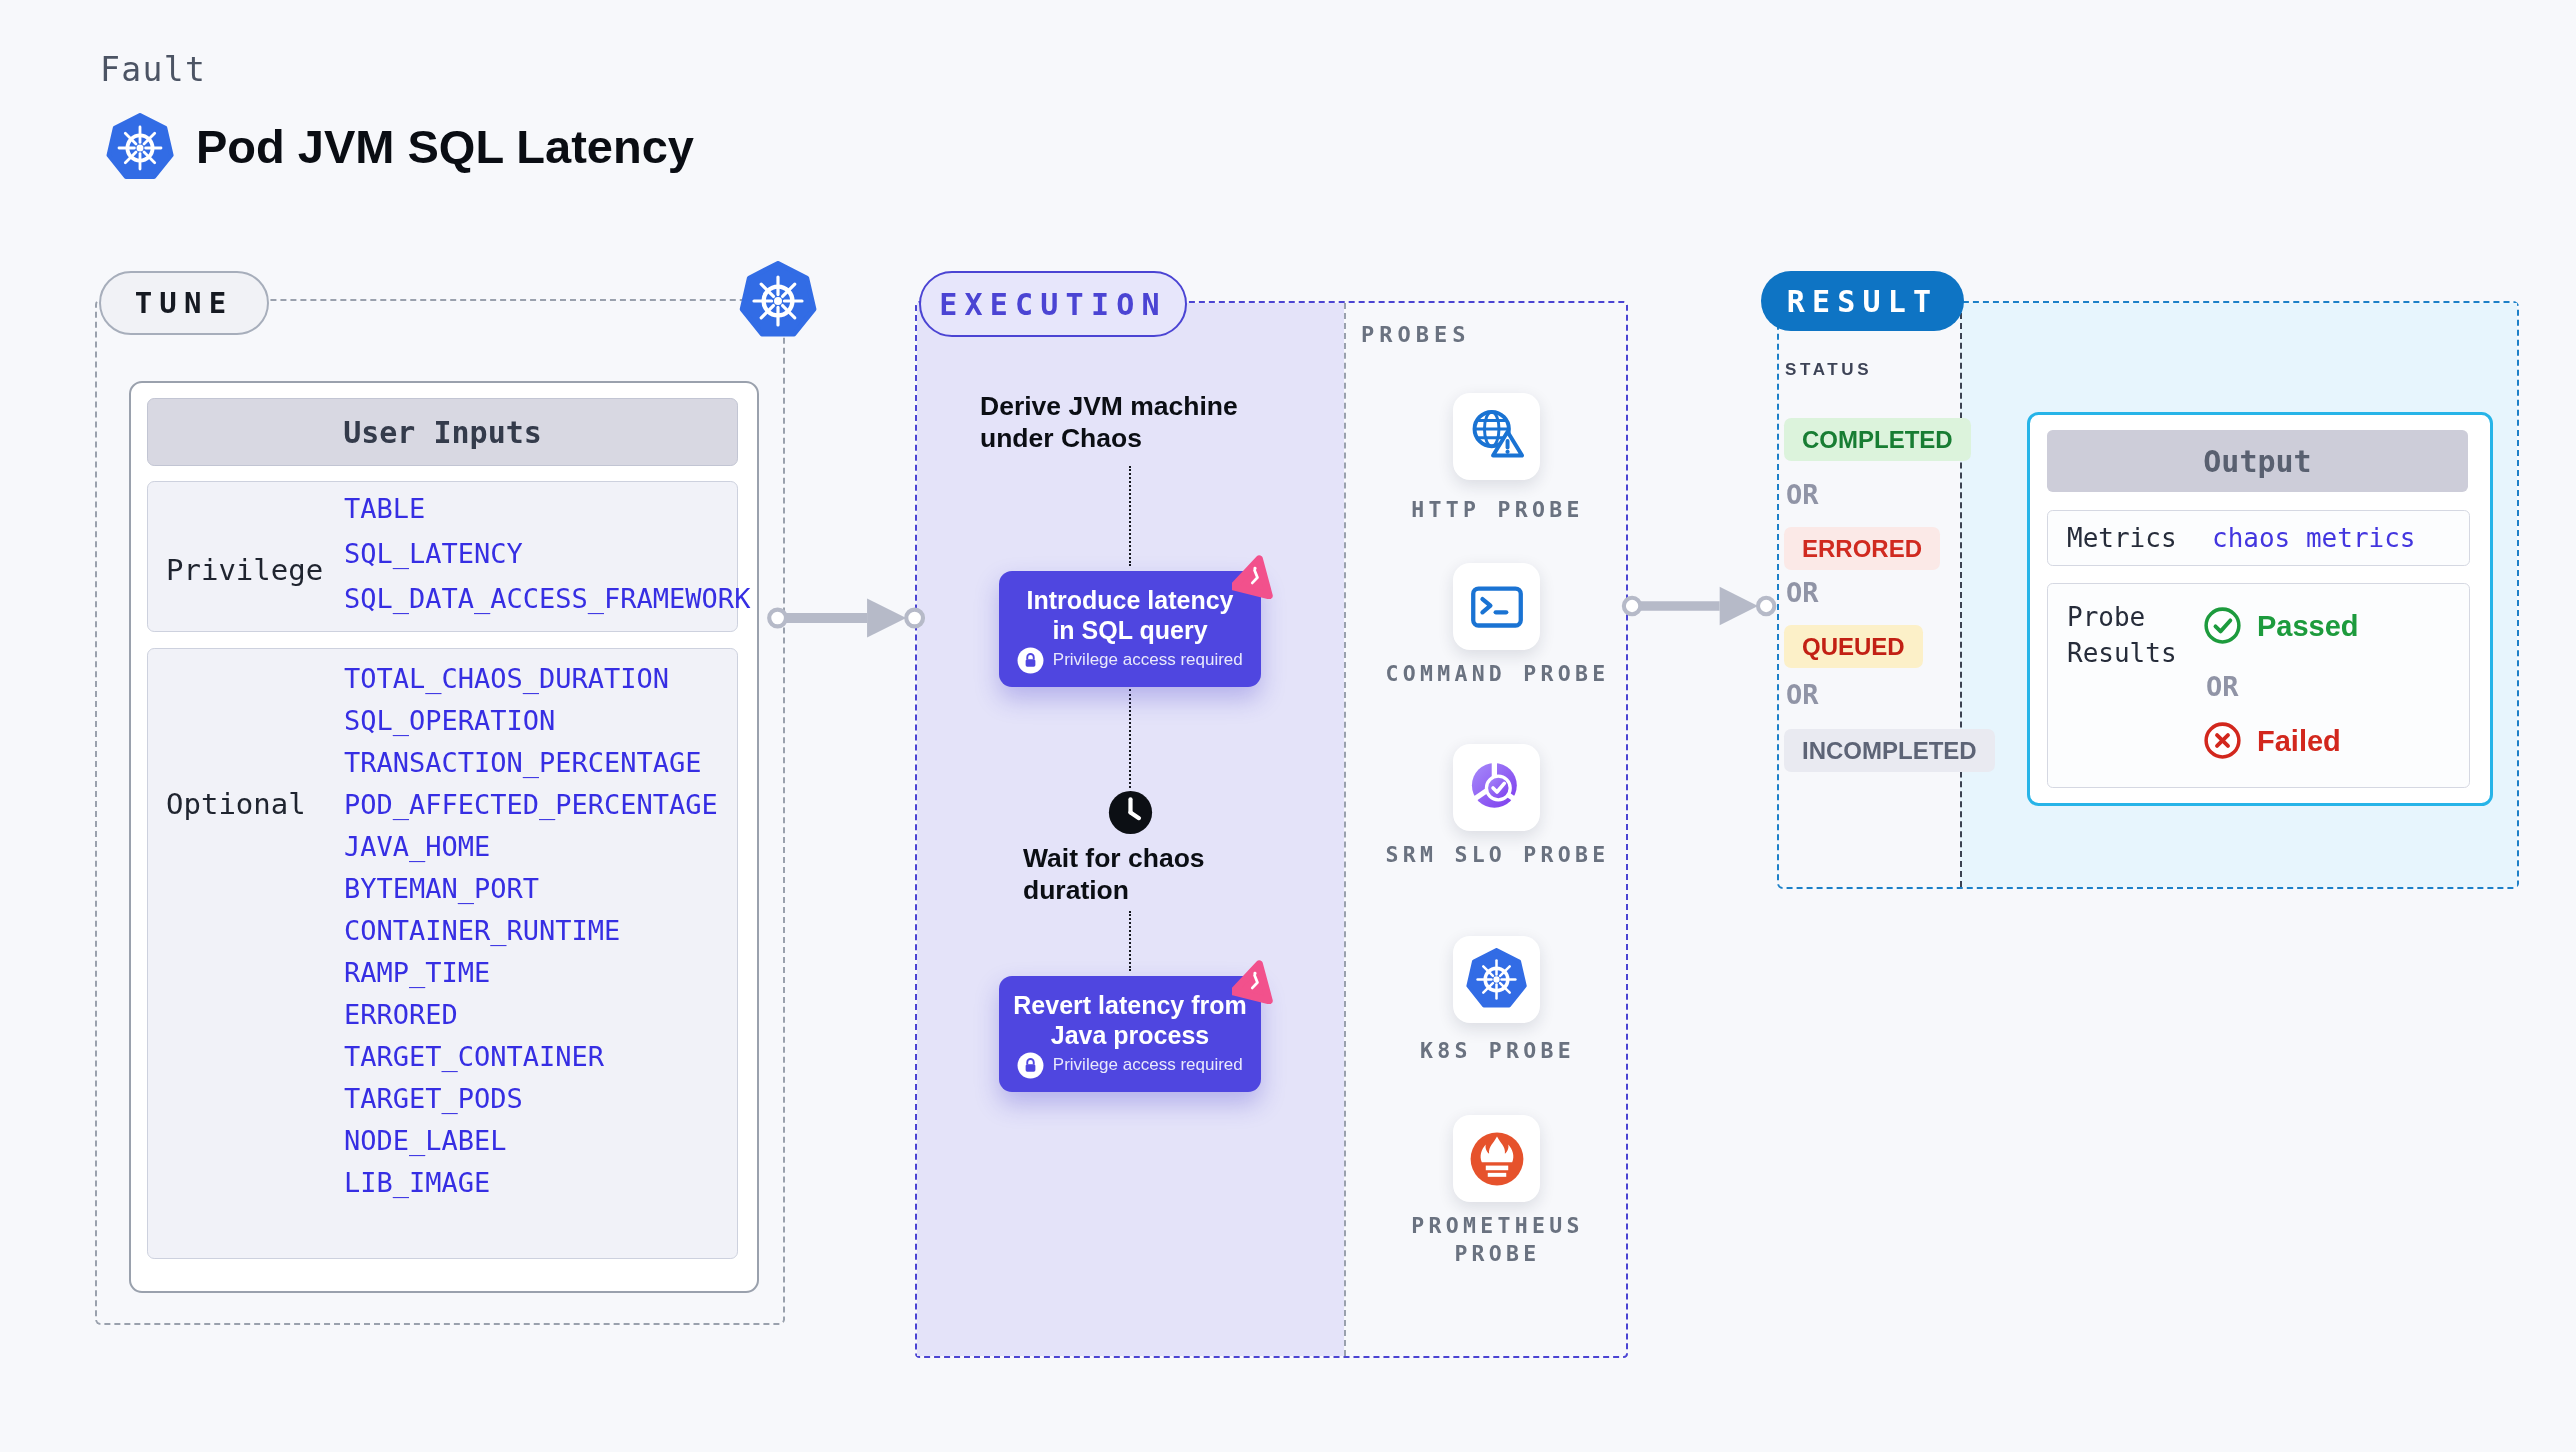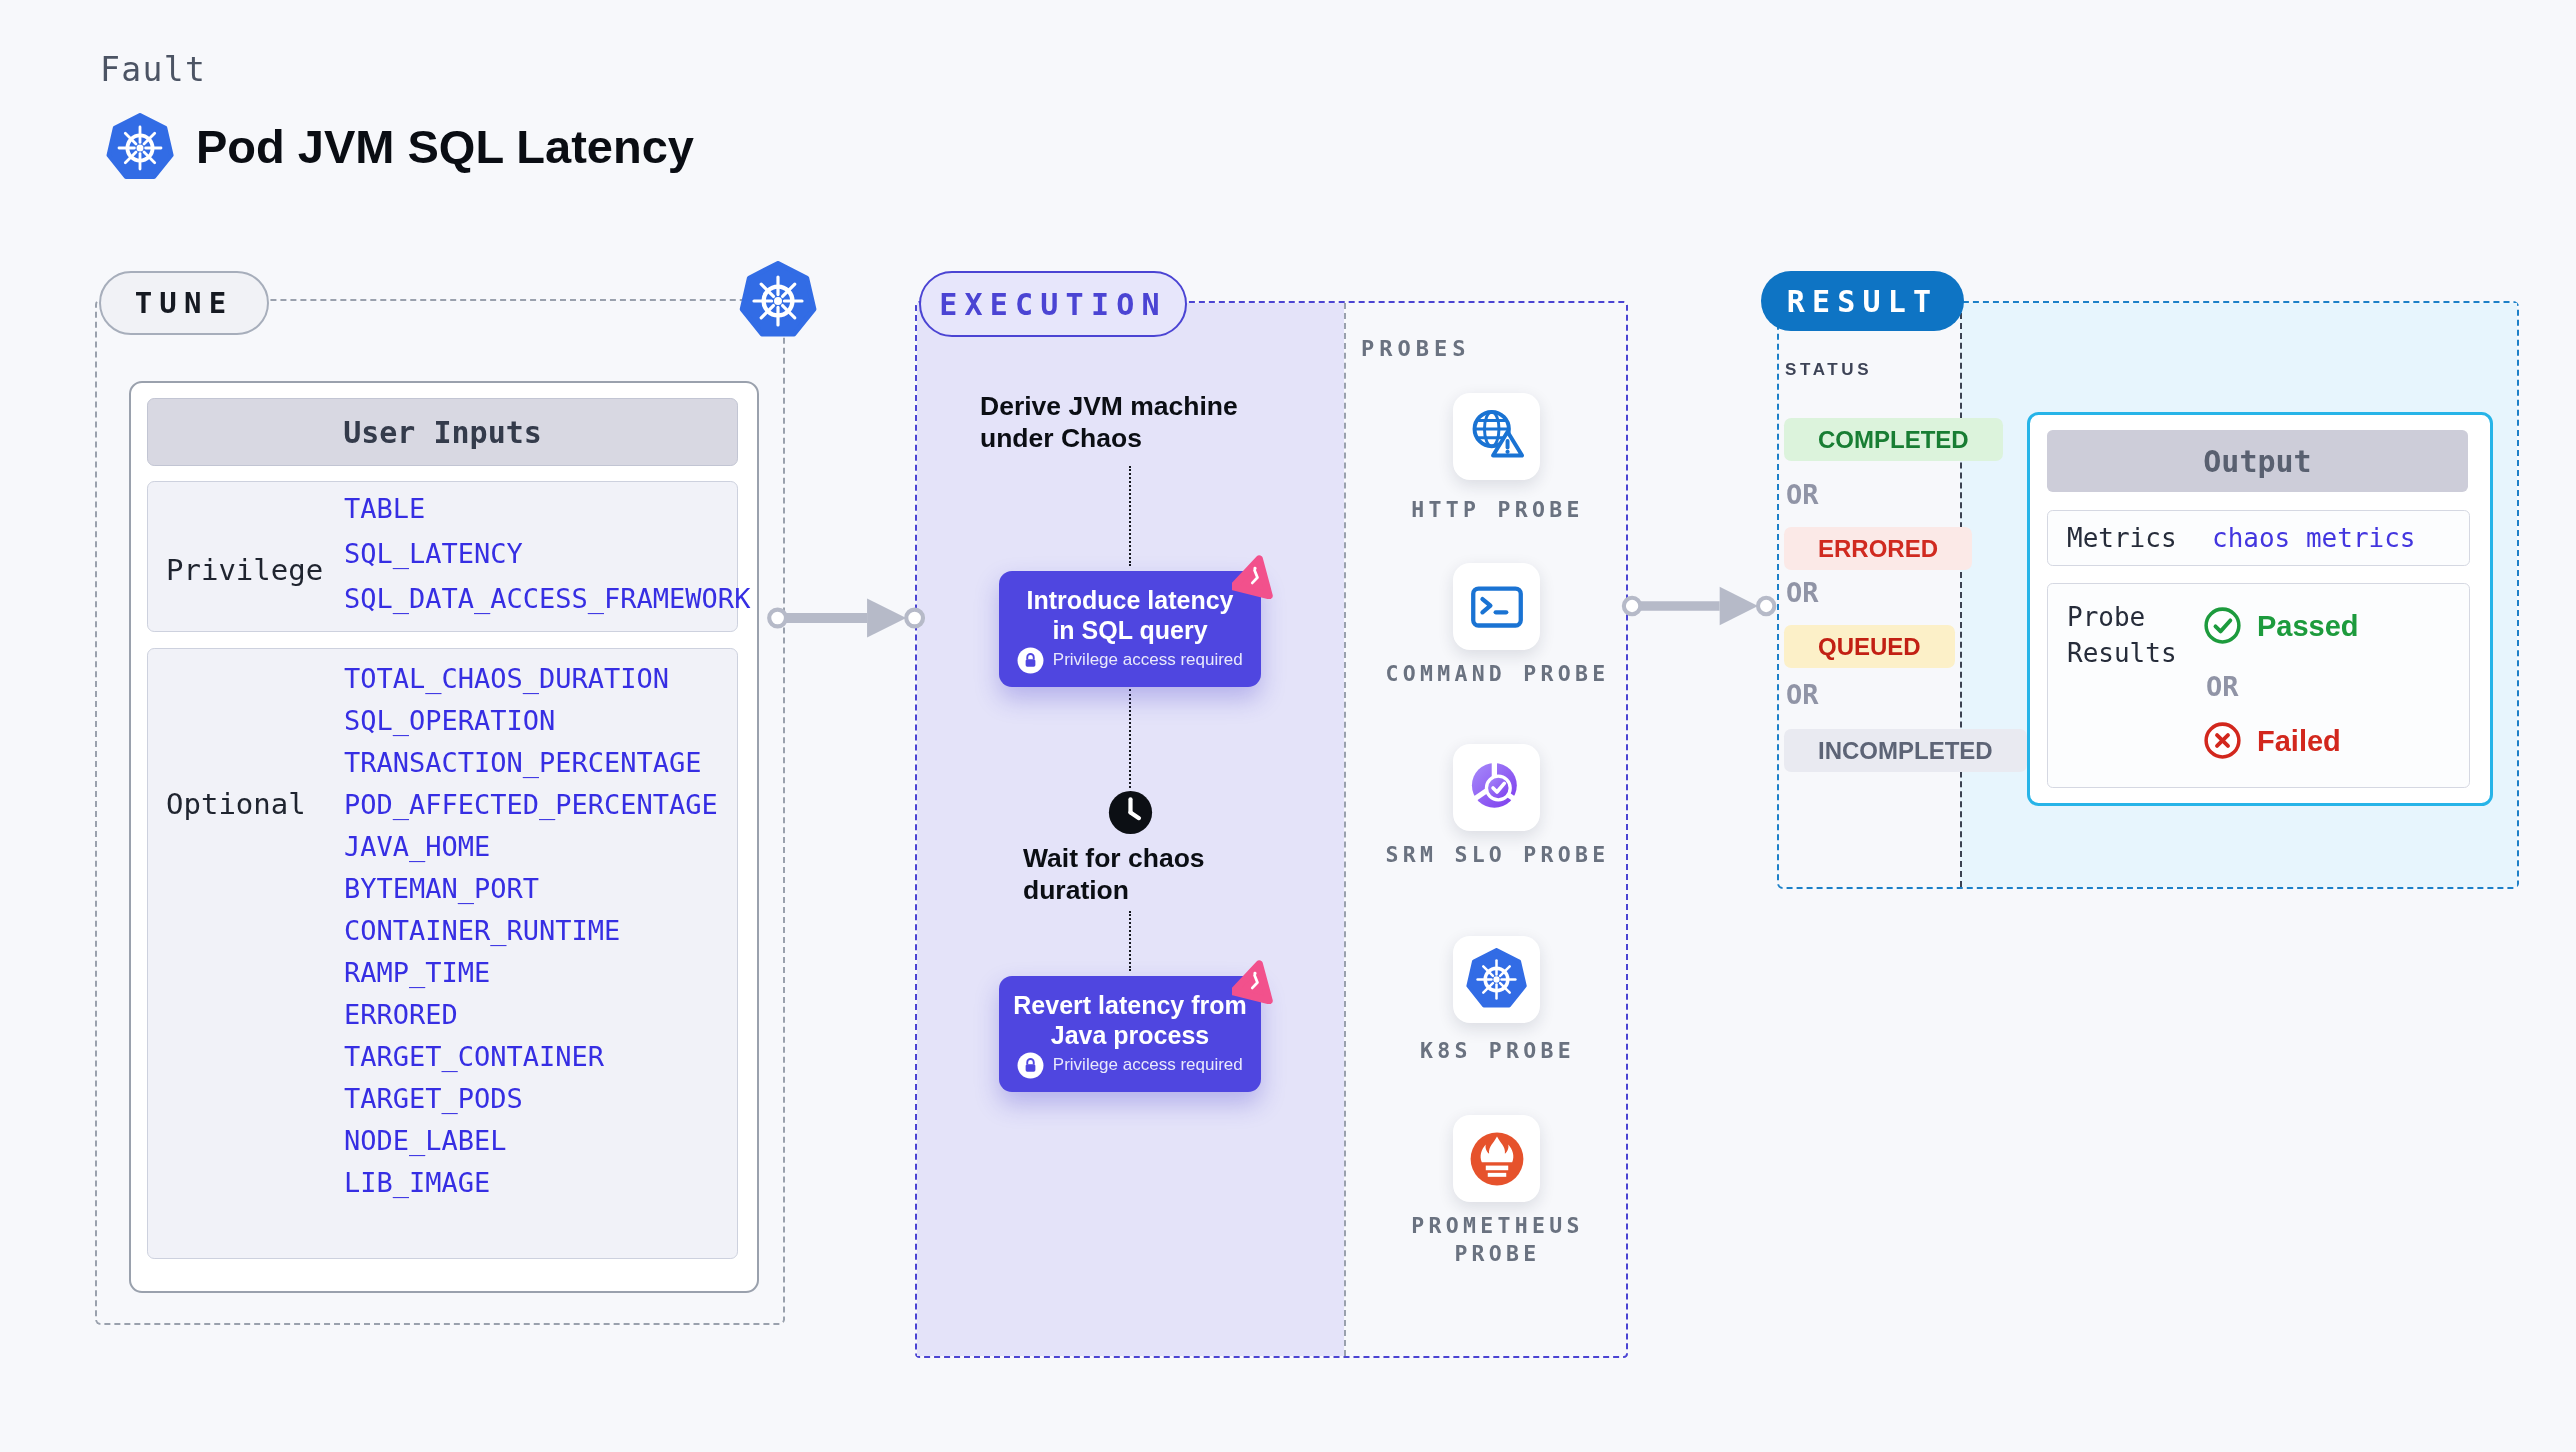--- a/index.html
+++ b/index.html
@@ -56,35 +56,35 @@
   .chaos2{left:999px;top:976px;}
   .chaos-title{font-size:25px;font-weight:800;color:#ffffff;text-align:center;line-height:30px;width:236px;}
   .priv{display:flex;align-items:center;gap:8.6px;}
   .priv-text{font-size:17px;color:#e9e9fc;}
   .pink-badge{width:46px;height:46px;z-index:3;}
   .pink1{left:1232px;top:553px;}
   .pink2{left:1232px;top:958px;}
   .clock-ic{left:1107px;top:789px;width:47px;height:47px;}
 
   
-  .probes-heading{left:1361px;top:336px;font-size:22px;font-weight:bold;letter-spacing:5px;color:#6a7280;}
+  .probes-heading{left:1361px;top:322px;font-size:22px;font-weight:bold;letter-spacing:5px;color:#6a7280;}
   .probe-tile{left:1453px;width:87px;height:87px;background:#ffffff;border-radius:17px;
               box-shadow:0 5.7px 15.8px rgba(23,32,56,.12);}
   .tile-http{top:393px;} .tile-cmd{top:563px;} .tile-slo{top:744px;} .tile-k8s{top:936px;} .tile-prom{top:1115px;}
   .probe-label{left:1383px;width:229px;text-align:center;font-size:21.5px;font-weight:bold;
                letter-spacing:4.3px;color:#6a7280;line-height:28px;}
   .plbl-http{top:496px;} .plbl-cmd{top:660px;} .plbl-slo{top:841px;} .plbl-k8s{top:1037px;} .plbl-prom{top:1212px;}
 
   
   .result-box{left:1777px;top:301px;width:738px;height:584px;border:2.9px dashed #1c80c8;border-radius:5.7px;}
   .result-cyan{position:absolute;left:181px;top:0;right:0;bottom:0;background:#e7f5fd;border-left:2.1px dashed #3b4252;}
   .result-pill{left:1761px;top:271px;width:203px;height:60px;background:#0e74c4;border-radius:43px;color:#ffffff;
                font-size:30px;font-weight:bold;letter-spacing:7.2px;z-index:3;}
   .status-heading{left:1785px;top:360px;font-size:17px;font-weight:800;letter-spacing:3.6px;color:#3d4356;}
-  .status-badge{left:1784px;height:43px;padding:0 34px;border-radius:7.2px;font-size:24px;font-weight:800;
+  .status-badge{left:1784px;height:43px;padding:0 18px;border-radius:7.2px;font-size:24px;font-weight:800;
                 display:flex;align-items:center;white-space:nowrap;}
   .b-completed{top:418px;background:#dcf3dc;color:#187d33;}
   .b-errored{top:527px;background:#fbe9e7;color:#d02a20;}
   .b-queued{top:625px;background:#fcf0c8;color:#c22014;}
   .b-incompleted{top:729px;background:#e9eaf1;color:#5d6476;}
   .or-txt{font-family:"DejaVu Sans Mono",monospace;font-size:27px;font-weight:bold;color:#9094a6;}
   .or1{left:1786px;top:479px;} .or2{left:1786px;top:577px;} .or3{left:1786px;top:679px;}
 
   .output-card{left:2027px;top:412px;width:460px;height:388px;background:#ffffff;border:3.6px solid #27b4e8;border-radius:11.5px;z-index:2;}
   .output-header{left:2047px;top:430px;width:421px;height:62px;background:#cdcdd9;border-radius:5.7px;

